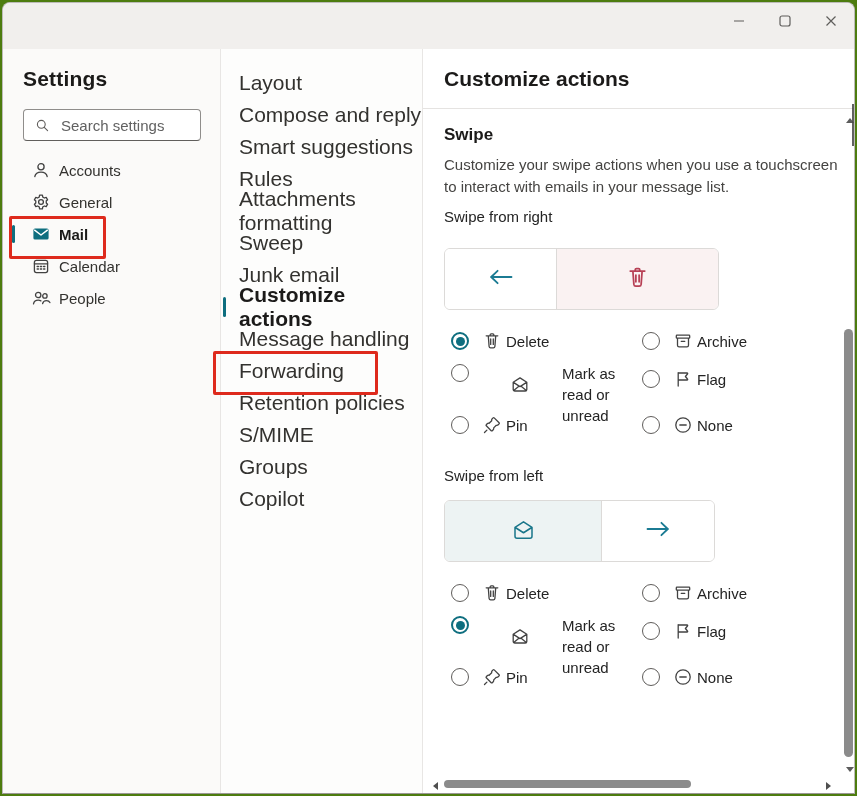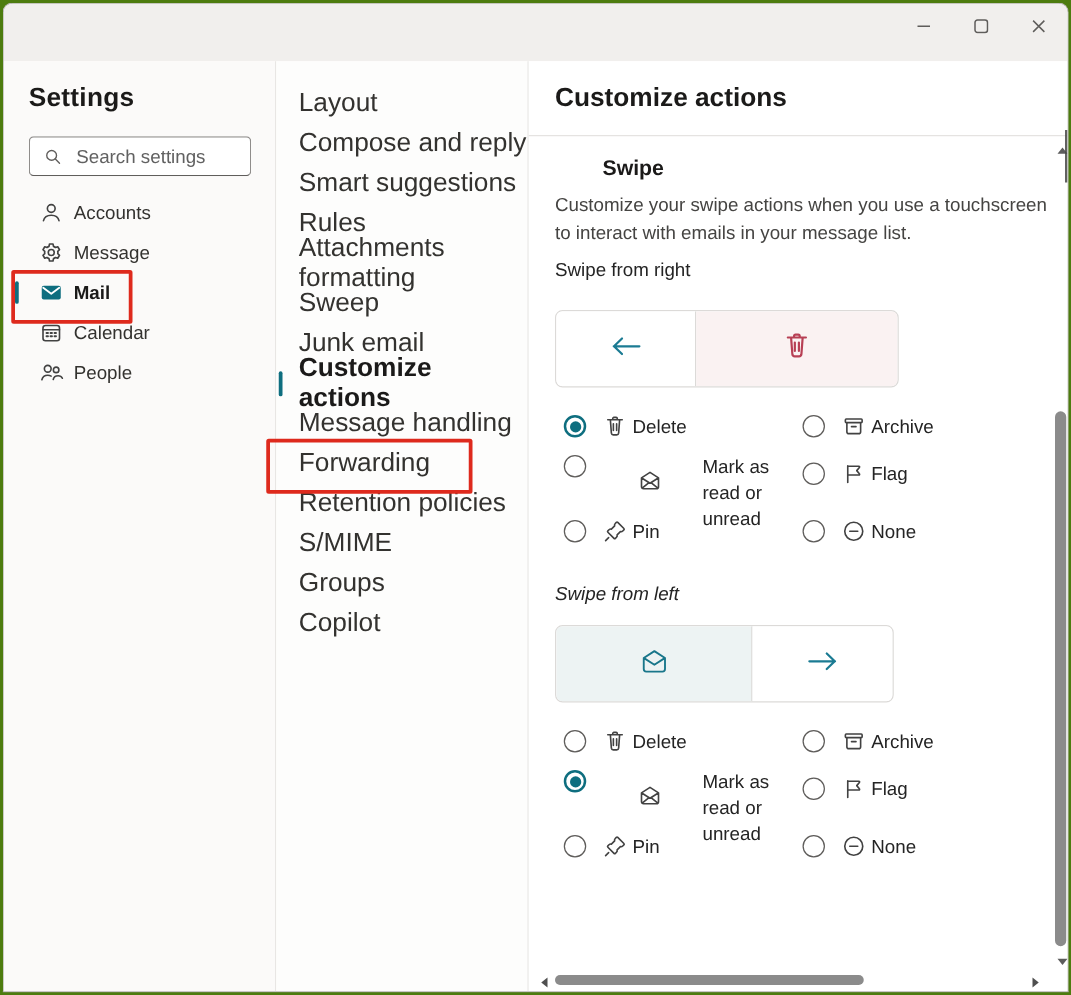--- a/index.html
+++ b/index.html
@@ -28,24 +28,24 @@
   .subnav{position:absolute;left:218px;top:46px;bottom:0;width:202px;background:#fdfdfc;border-right:1px solid #e8e6e4;box-sizing:border-box;}
   .nav-list{position:absolute;left:0;top:18px;right:0;}
   .nav-item{position:relative;height:32px;display:flex;align-items:center;padding-left:18px;font-size:21px;color:#33322f;cursor:default;}
   .nav-item.selected{font-weight:700;color:#1b1a19;}
   .nav-item .selbar{position:absolute;left:2px;top:6px;width:3px;height:20px;border-radius:2px;background:#0e6e7f;}
   
   .panel{position:absolute;left:420px;top:46px;right:0;bottom:0;background:#ffffff;}
   .panel-title{position:absolute;left:21px;top:18px;font-size:21px;font-weight:700;color:#1b1a19;}
   .panel-divider{position:absolute;left:0;top:59px;right:0;height:1px;background:#e5e3e1;}
   .panel-content{position:absolute;left:0;top:60px;right:14px;bottom:22px;padding:16px 0 0 21px;overflow:hidden;}
-  .swipe-heading{font-size:17px;font-weight:700;color:#1b1a19;height:22px;margin-left:38px;}
+  .swipe-heading{font-size:17px;font-weight:700;color:#1b1a19;height:22px;}
   .swipe-desc{margin-top:7px;width:404px;font-size:15px;line-height:22px;color:#454442;}
   .group-label{margin-top:10px;font-size:15px;color:#242424;height:21px;}
-  .group-label.left{margin-top:26px;font-style:italic;}
+  .group-label.left{margin-top:26px;}
   .preview{margin-top:19px;display:flex;height:60px;border:1px solid #dcdad8;border-radius:6px;overflow:hidden;background:#fff;box-sizing:content-box;}
   .preview.right{width:273px;}
   .preview.left{margin-top:12px;width:269px;}
   .pcell{display:flex;align-items:center;justify-content:center;height:100%;box-sizing:border-box;}
   .preview.right .pcell.a{width:112px;background:#ffffff;border-right:1px solid #dcdad8;}
   .preview.right .pcell.b{flex:1;background:#faf2f2;}
   .preview.left .pcell.a{width:157px;background:#edf3f3;border-right:1px solid #dcdad8;}
   .preview.left .pcell.b{flex:1;background:#ffffff;}
   
   .og{display:grid;grid-template-columns:191px auto;margin:15px 0 0 7px;}
@@ -124,21 +124,21 @@
           </span>
           <span class="lbl">Accounts</span>
         </div>
         <div class="side-item">
           <span class="icn">
             <svg class="stroke" width="20" height="20" viewBox="0 0 20 20">
                 <circle cx="10" cy="10" r="2.4"></circle>
                 <path d="M8.6 3.2h2.8l.4 1.9c.6.2 1.1.5 1.6.9l1.8-.6 1.4 2.4-1.4 1.3c.1.3.1.6.1.9s0 .6-.1.9l1.4 1.3-1.4 2.4-1.8-.6c-.5.4-1 .7-1.6.9l-.4 1.9H8.6l-.4-1.9c-.6-.2-1.1-.5-1.6-.9l-1.8.6-1.4-2.4 1.4-1.3a5.6 5.6 0 0 1 0-1.8L3.4 7.8l1.4-2.4 1.8.6c.5-.4 1-.7 1.6-.9z"></path>
               </svg>
           </span>
-          <span class="lbl">Message</span>
+          <span class="lbl">General</span>
         </div>
         <div class="side-item selected">
           <span class="selbar"></span>
           <span class="icn">
             <svg width="20" height="20" viewBox="0 0 20 20">
                 <rect x="2.4" y="4.6" width="15.2" height="11" rx="1.6" fill="#0e6e7f"></rect>
                 <path d="M3.6 6.2l6.4 4.8 6.4-4.8" stroke="#ffffff" stroke-width="1.5" fill="none" stroke-linecap="round" stroke-linejoin="round"></path>
               </svg>
           </span>
           <span class="lbl">Mail</span>

